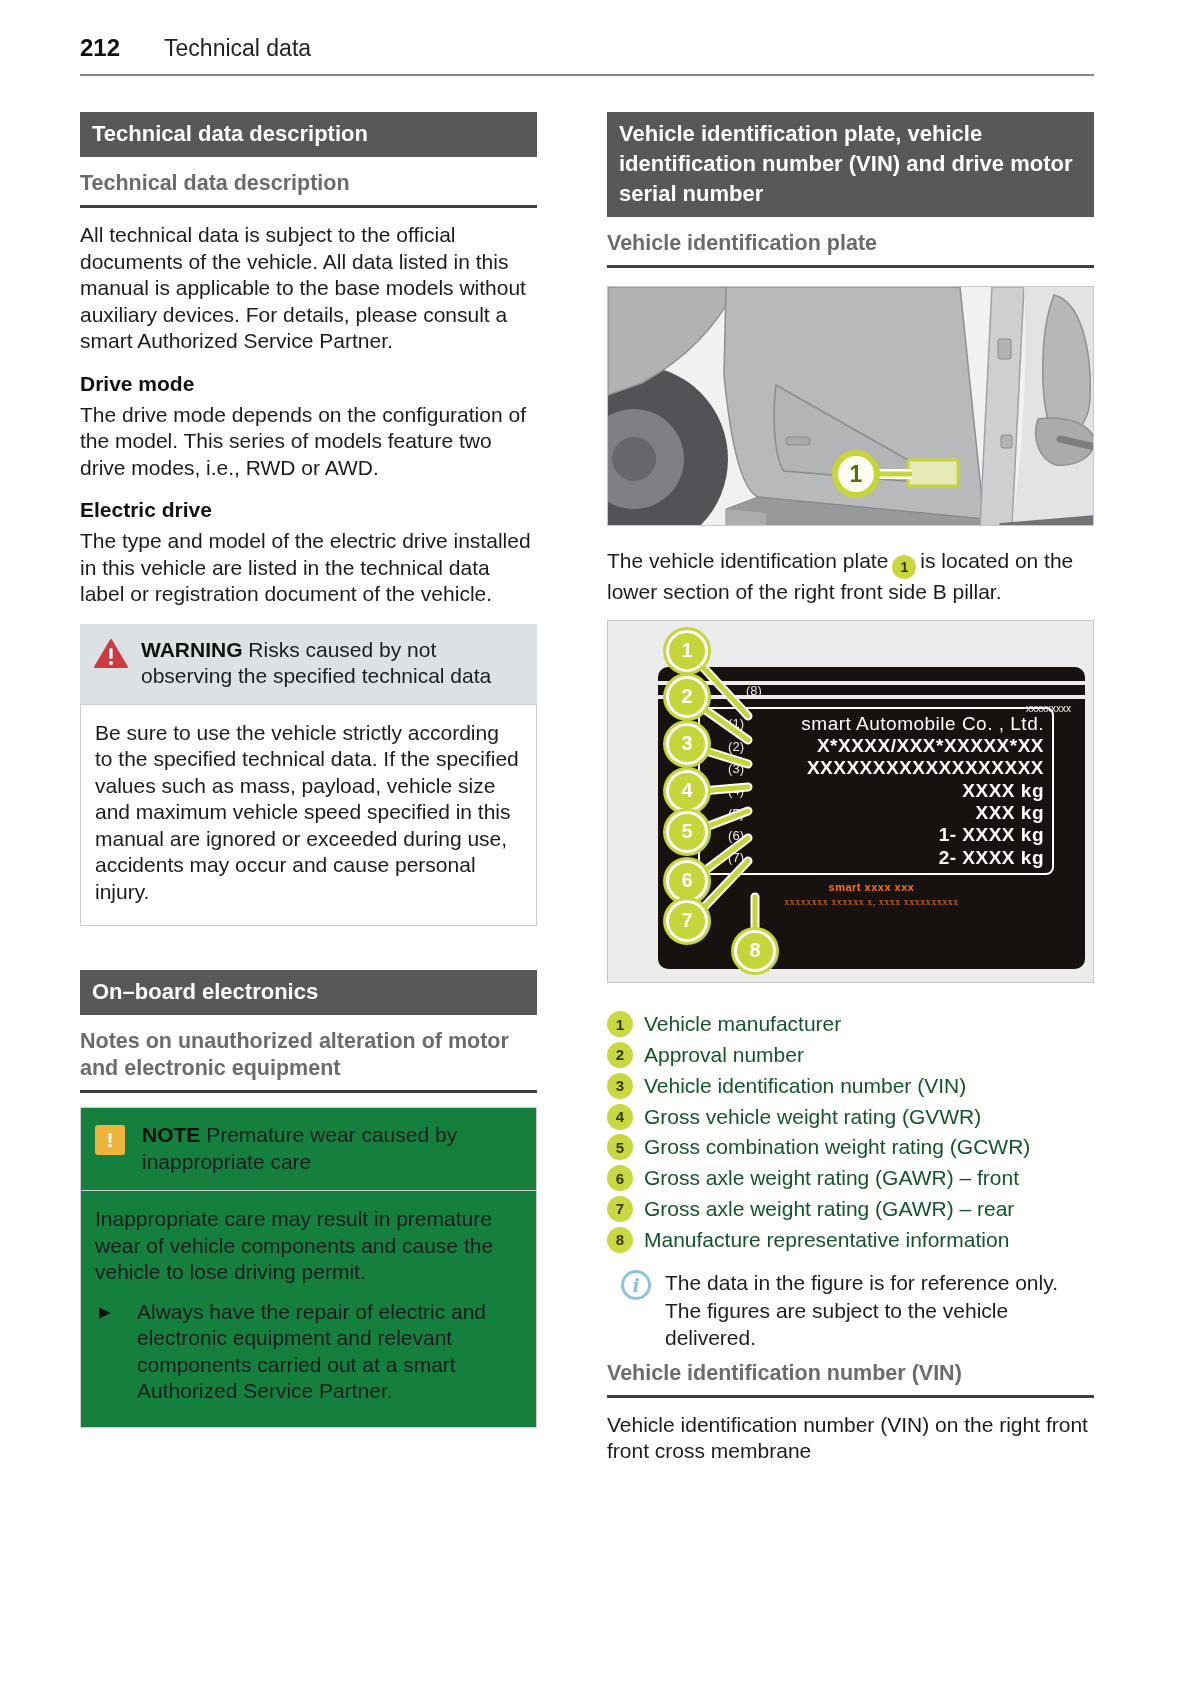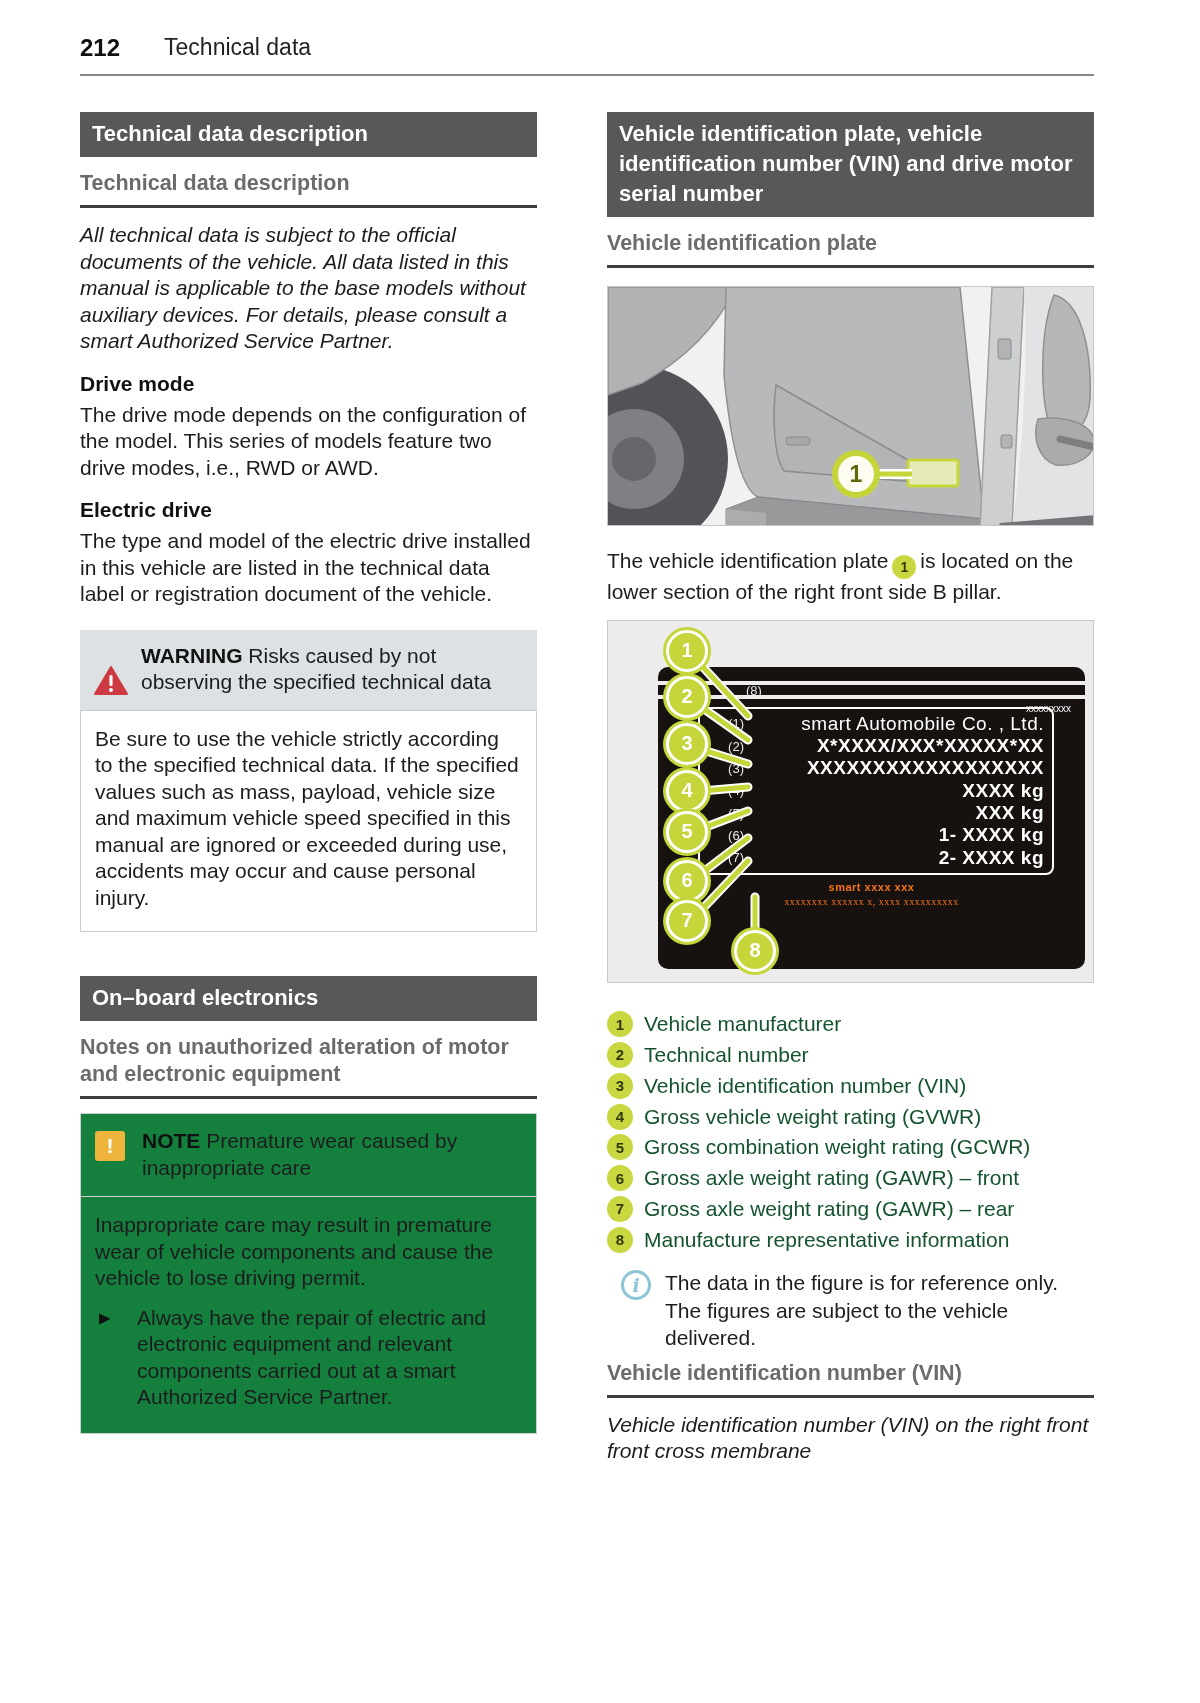--- a/index.html
+++ b/index.html
@@ -5,44 +5,44 @@
   * { margin:0; padding:0; box-sizing:border-box; }
   html,body { background:#ffffff; }
   body {
     width:1200px; height:1703px; position:relative; overflow:hidden;
     font-family:"Liberation Sans", sans-serif; color:#1d1d1f;
     -webkit-font-smoothing:antialiased;
   }
   .page { padding:34px 106px 0 80px; }
 
   
-  .page-head { display:flex; align-items:flex-start; gap:44px; }
+  .page-head { display:flex; align-items:flex-end; gap:44px; }
   .page-num { font-size:24px; font-weight:bold; color:#111; }
   .page-title { font-size:23px; color:#222; }
   .head-rule { height:2px; background:#85878a; margin-top:12px; }
 
   
   .cols { display:grid; grid-template-columns:457px 487px; column-gap:70px; margin-top:36px; align-items:start; }
 
   .dark-box {
     background:#57585a; color:#fff; font-weight:bold; font-size:22px;
     line-height:30px; padding:7px 12px 8px 12px;
   }
   .subhead {
     color:#6a6b6d; font-weight:bold; font-size:21.5px; line-height:27px; margin-top:13px;
   }
   .subhead-rule { height:3px; background:#3e3e40; margin-top:8px; }
 
   p.body, .body { font-size:21px; line-height:26.5px; color:#1c1c1e; }
   .h3 { font-size:21px; font-weight:bold; color:#111; margin-top:17px; }
-  .mt14 { margin-top:14px;font-style:italic; } .mt6 { margin-top:6px; }
+  .mt14 { margin-top:14px; } .mt6 { margin-top:6px; }
 
   
   .warn-head {
-    background:#dce1e4; display:flex; padding:13px 14px 14px 14px; margin-top:22px;align-items:flex-end;
+    background:#dce1e4; display:flex; padding:13px 14px 14px 14px; margin-top:16px;
   }
   .warn-icon { width:34px; height:30px; flex:0 0 34px; margin-right:13px; margin-top:2px; }
   .warn-title { font-size:21px; line-height:26.5px; }
   .warn-title b { color:#111; }
   .boxed {
     border:1px solid #cbcdcf; background:#fff; padding:15px 14px 20px 14px;
   }
   .note-box { border:1px solid #cbcdcf; background:#15803d; margin-top:14px; }
   .note-head { display:flex; padding:14px 14px 15px 14px; border-bottom:1px solid #cdcfd1; }
   .note-icon {
@@ -305,21 +305,21 @@
         <div class="callout" style="left:126px; top:309px">8</div>
       </div>
 
       <ul class="legend">
         <li>
             <span class="legend-badge">1</span>
             <span class="legend-text">Vehicle manufacturer</span>
           </li>
         <li>
             <span class="legend-badge">2</span>
-            <span class="legend-text">Technical number</span>
+            <span class="legend-text">Approval number</span>
           </li>
         <li>
             <span class="legend-badge">3</span>
             <span class="legend-text">Vehicle identification number (VIN)</span>
           </li>
         <li>
             <span class="legend-badge">4</span>
             <span class="legend-text">Gross vehicle weight rating (GVWR)</span>
           </li>
         <li>

